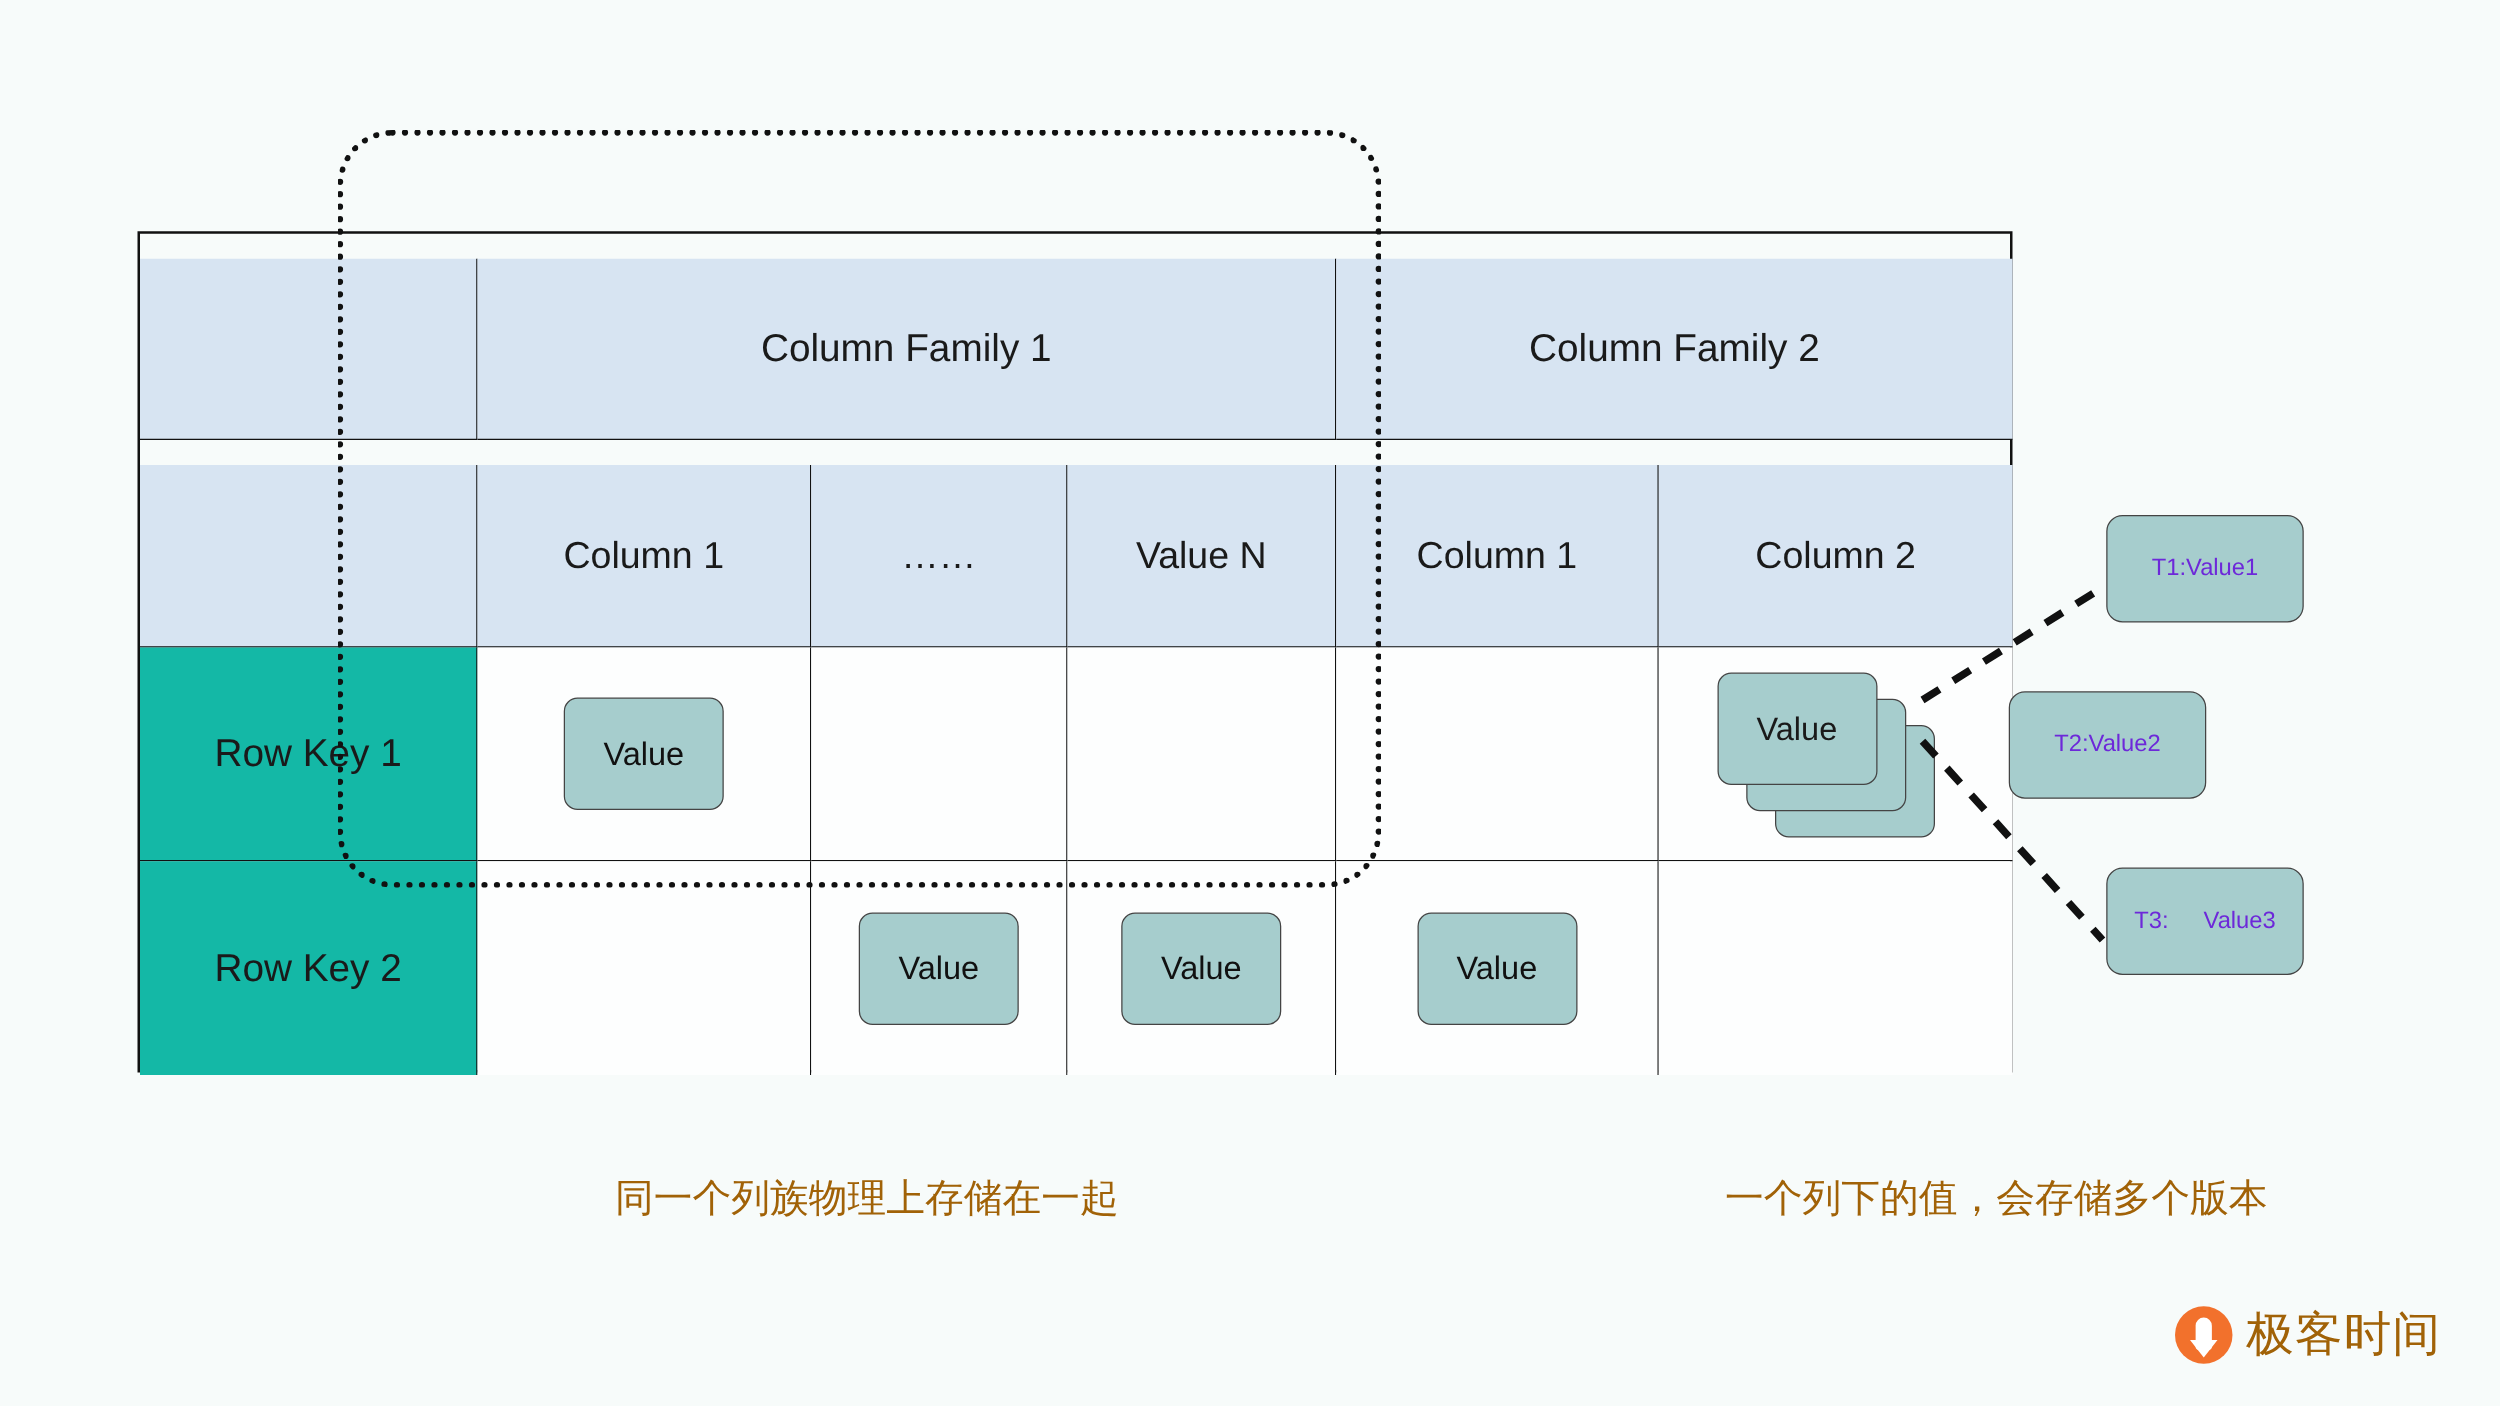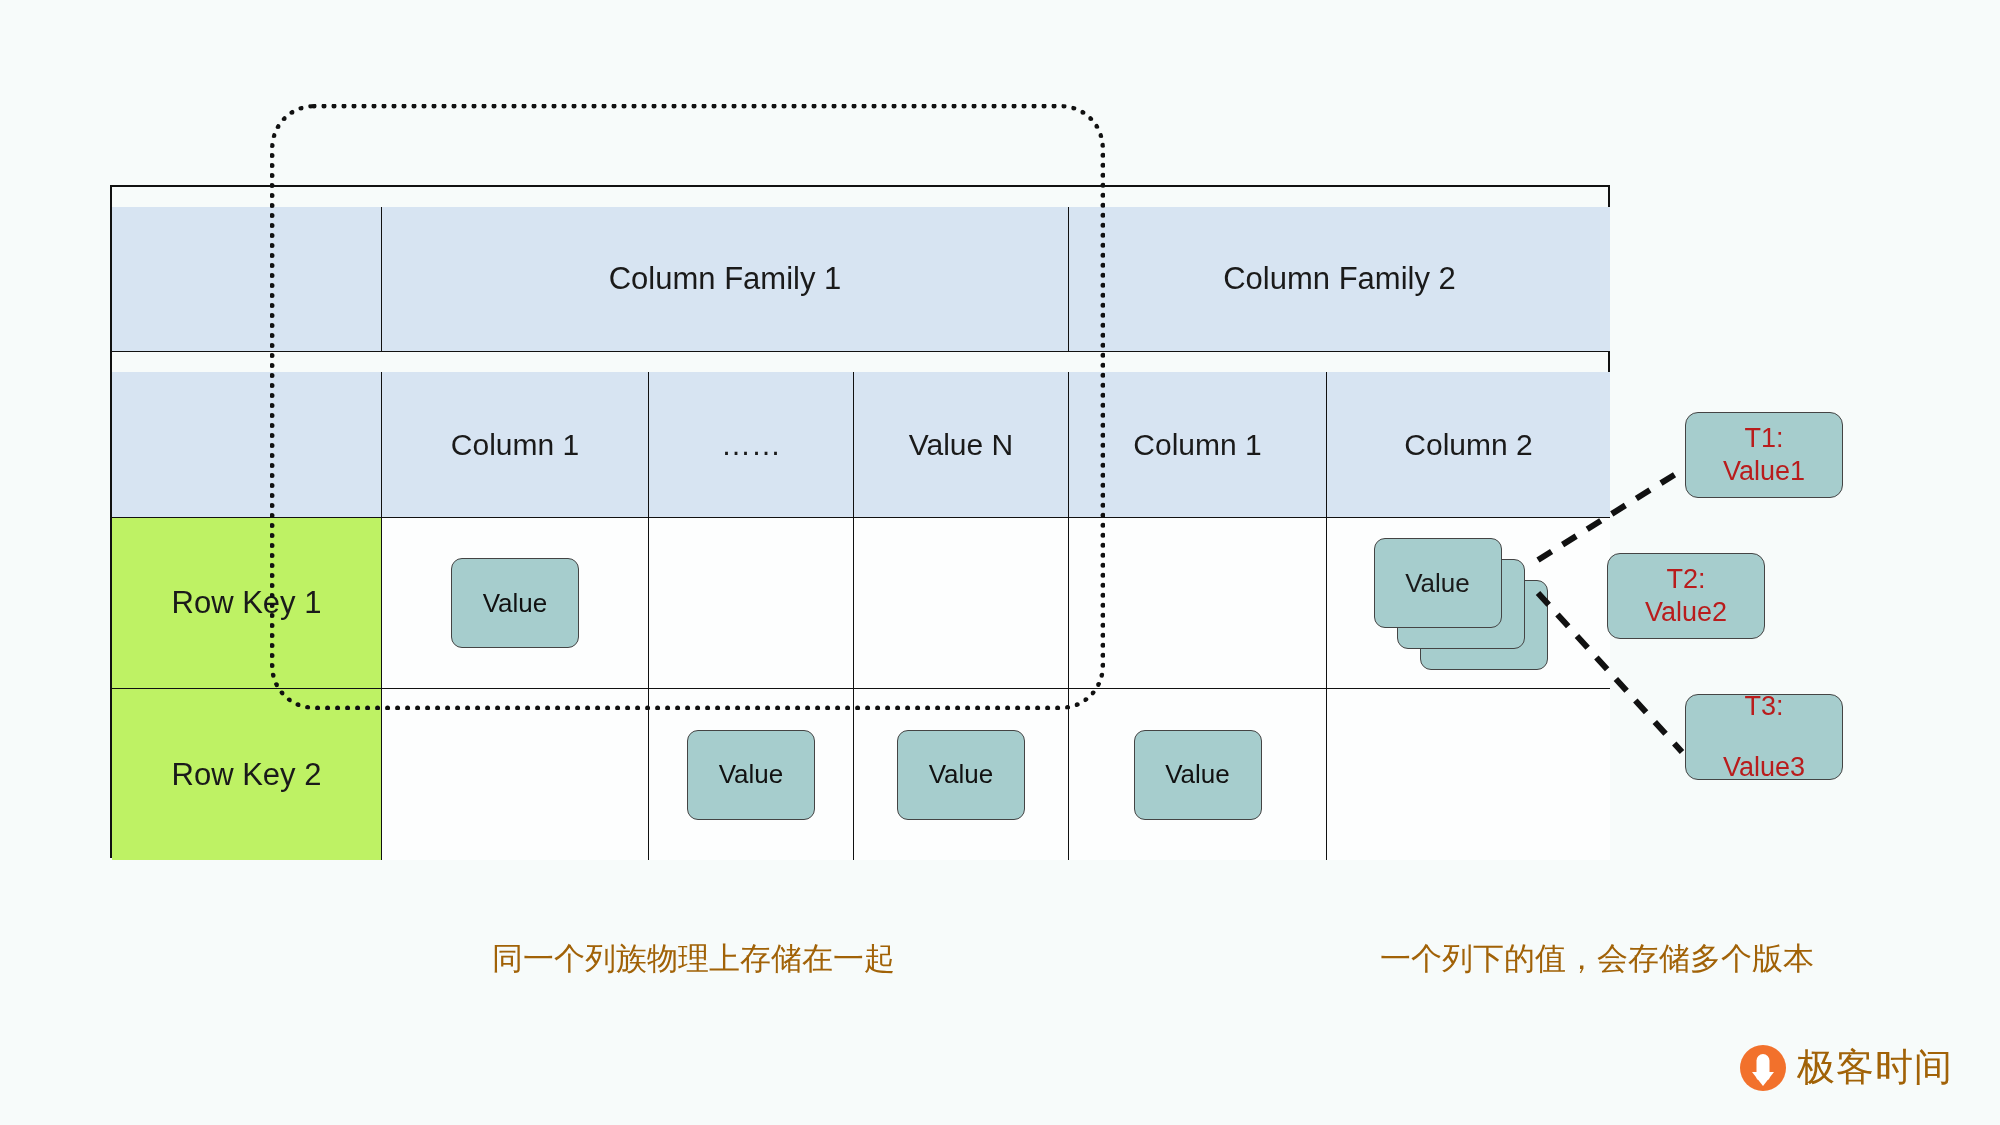--- a/index.html
+++ b/index.html
@@ -32,21 +32,21 @@
     position:relative;
     font-size:31px;
     background:#fdfefe;
   }
   .cell.lastcol{border-right:none;}
   .cell.lastrow{border-bottom:none;}
   .hdr{background:#d7e4f2;margin-top:20px;}
   .famcell{grid-column:span 3;}
   .famcell.f2{grid-column:span 2;}
   .blank{background:#d7e4f2;}
-  .rowkey{background:#bef264;font-size:31px;}
+  .rowkey{background:#14b8a6;font-size:31px;}
   .colname{font-size:30px;}
 
   
   .chip{
     background:#a6cdcd;
     border:1.6px solid #444;
     border-radius:11px;
     font-size:26px;
     display:flex;align-items:center;justify-content:center;
     color:#111;
@@ -81,23 +81,23 @@
     pointer-events:none;
   }
 
   
   .vbox{
     position:absolute;
     width:156px;height:84px;
     background:#a6cdcd;
     border:1.6px solid #444;
     border-radius:13px;
-    display:flex;flex-direction:column;align-items:center;justify-content:center;
-    font-size:27px;line-height:1.22;
-    color:#b91c1c;
+    display:flex;align-items:center;justify-content:center;
+    font-size:19px;line-height:1.22;
+    color:#6d28d9;
   }
   .vbox span{display:block;}
   #vb1{left:1685px;top:412px;}
   #vb2{left:1607px;top:553px;text-align:right;}
   #vb3{left:1685px;top:694px;gap:28px;}
 
   
   svg.conn{position:absolute;left:0;top:0;width:2000px;height:1125px;pointer-events:none;}
 
   

